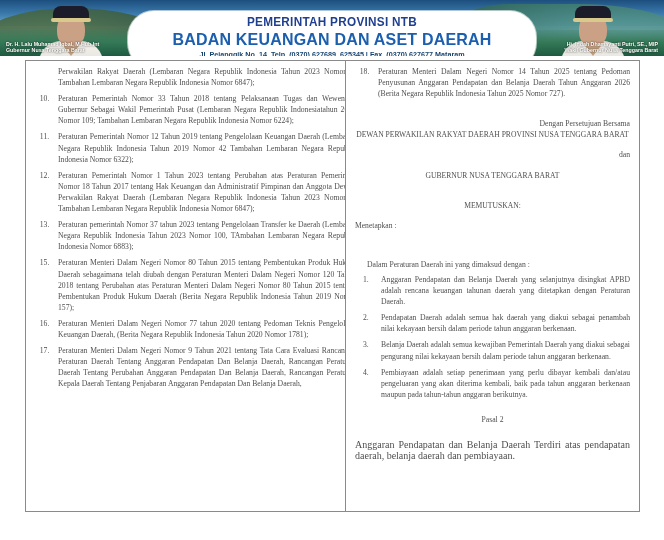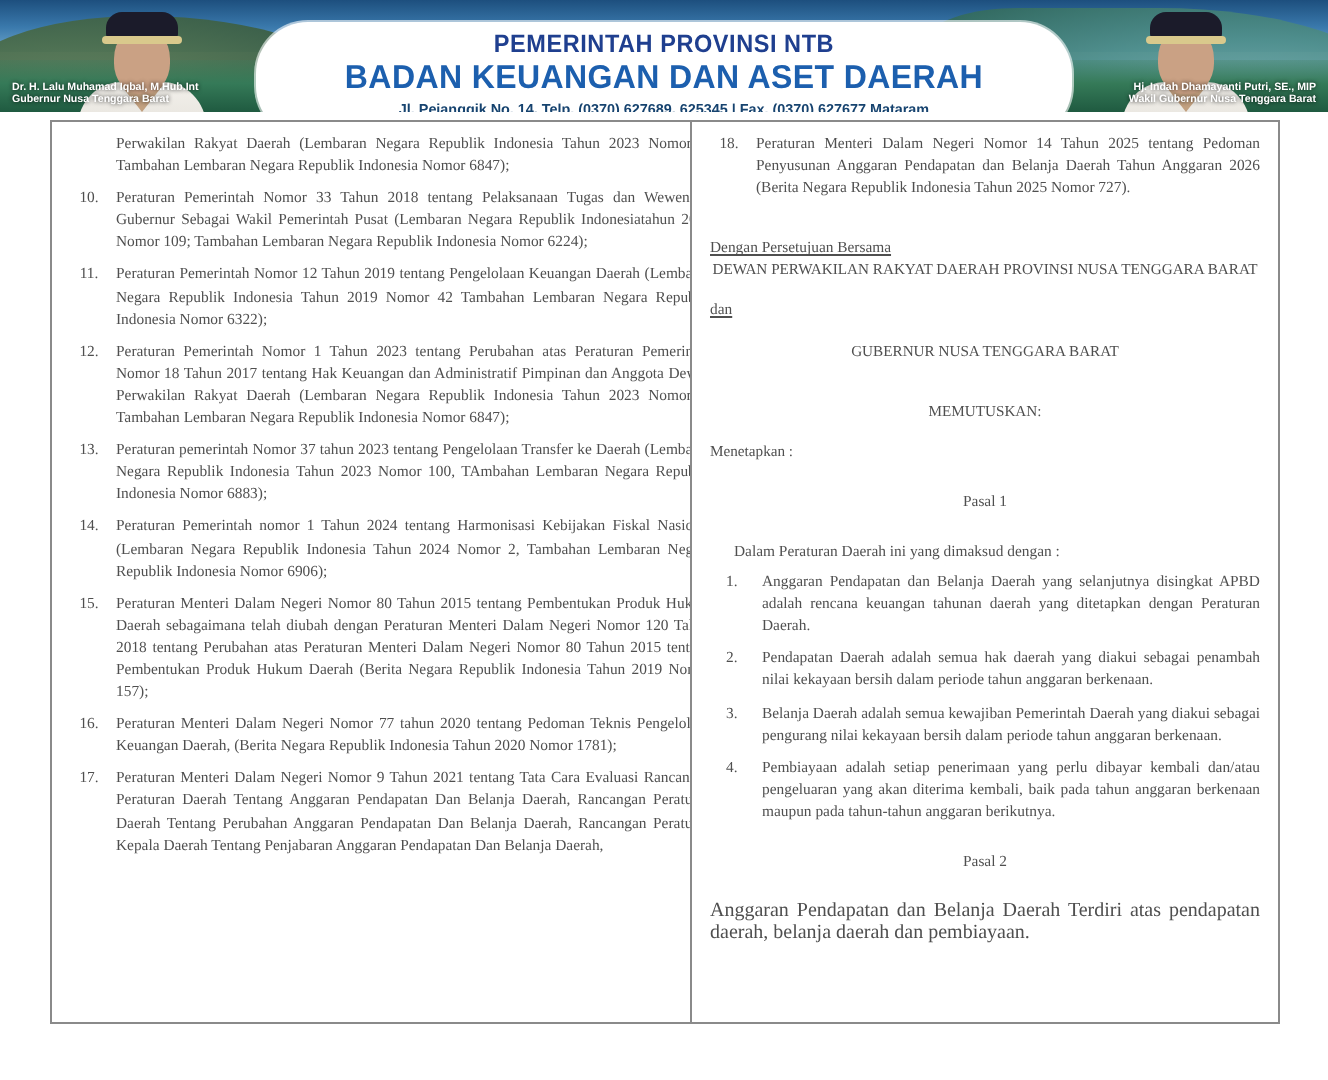--- a/index.html
+++ b/index.html
@@ -225,26 +225,25 @@
     margin: 0 0 5px 23px;
     font-size: 7.7px;
     line-height: 11.1px;
     text-align: justify;
     text-justify: inter-word;
     color: #4f4f4f;
   }
 
   
   .center-line {
-    text-align: left;
-    font-size: 7.7px;
-    line-height: 11.1px;
-    color: #4f4f4f;
-    margin: 0;
-    text-decoration: underline;
+    text-align: right;
+    font-size: 7.7px;
+    line-height: 11.1px;
+    color: #4f4f4f;
+    margin: 0;
   }
   .center-caps {
     text-align: center;
     font-size: 7.6px;
     line-height: 11.1px;
     color: #4f4f4f;
     margin: 0;
   }
   .gap-sm { height: 9px; }
   .gap-md { height: 14px; }
@@ -365,24 +364,20 @@
           <span class="num">11.</span>
           <span>Peraturan Pemerintah Nomor 12 Tahun 2019 tentang Pengelolaan Keuangan Daerah (Lembaran Negara Republik Indonesia Tahun 2019 Nomor 42 Tambahan Lembaran Negara Republik Indonesia Nomor 6322);</span>
         </li>
         <li>
           <span class="num">12.</span>
           <span>Peraturan Pemerintah Nomor 1 Tahun 2023 tentang Perubahan atas Peraturan Pemerintah Nomor 18 Tahun 2017 tentang Hak Keuangan dan Administratif Pimpinan dan Anggota Dewan Perwakilan Rakyat Daerah (Lembaran Negara Republik Indonesia Tahun 2023 Nomor 6, Tambahan Lembaran Negara Republik Indonesia Nomor 6847);</span>
         </li>
         <li>
           <span class="num">13.</span>
           <span>Peraturan pemerintah Nomor 37 tahun 2023 tentang Pengelolaan Transfer ke Daerah (Lembaran Negara Republik Indonesia Tahun 2023 Nomor 100, TAmbahan Lembaran Negara Republik Indonesia Nomor 6883);</span>
-        </li>
-        <li>
-          <span class="num">14.</span>
-          <span>Peraturan Pemerintah nomor 1 Tahun 2024 tentang Harmonisasi Kebijakan Fiskal Nasional (Lembaran Negara Republik Indonesia Tahun 2024 Nomor 2, Tambahan Lembaran Negara Republik Indonesia Nomor 6906);</span>
         </li>
         <li>
           <span class="num">15.</span>
           <span>Peraturan Menteri Dalam Negeri Nomor 80 Tahun 2015 tentang Pembentukan Produk Hukum Daerah sebagaimana telah diubah dengan Peraturan Menteri Dalam Negeri Nomor 120 Tahun 2018 tentang Perubahan atas Peraturan Menteri Dalam Negeri Nomor 80 Tahun 2015 tentang Pembentukan Produk Hukum Daerah (Berita Negara Republik Indonesia Tahun 2019 Nomor 157);</span>
         </li>
         <li>
           <span class="num">16.</span>
           <span>Peraturan Menteri Dalam Negeri Nomor 77 tahun 2020 tentang Pedoman Teknis Pengelolaan Keuangan Daerah, (Berita Negara Republik Indonesia Tahun 2020 Nomor 1781);</span>
         </li>
         <li>
@@ -412,21 +407,20 @@
 
       <div class="gap-lg"></div>
       <p class="center-caps">MEMUTUSKAN:</p>
       <div class="gap-sm"></div>
 
       <div class="menetapkan-row">
         <span class="label">Menetapkan :</span>
       </div>
 
       <div class="gap-md"></div>
-      <p class="pasal">Pasal  1</p>
       <div class="gap-md"></div>
       <p class="lead-line">Dalam Peraturan Daerah ini yang dimaksud dengan :</p>
 
       <ol class="deflist">
         <li>
           <span class="num">1.</span>
           <span>Anggaran Pendapatan dan Belanja Daerah  yang selanjutnya disingkat APBD adalah rencana keuangan tahunan daerah yang ditetapkan dengan Peraturan Daerah.</span>
         </li>
         <li>
           <span class="num">2.</span>

